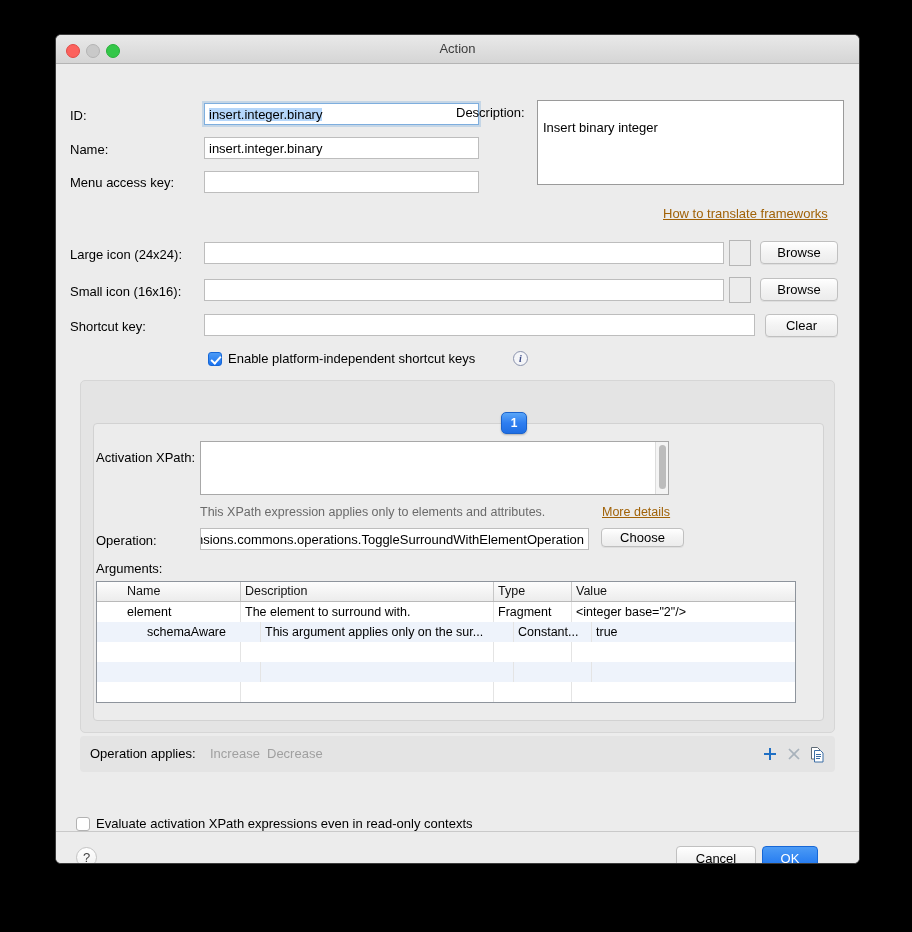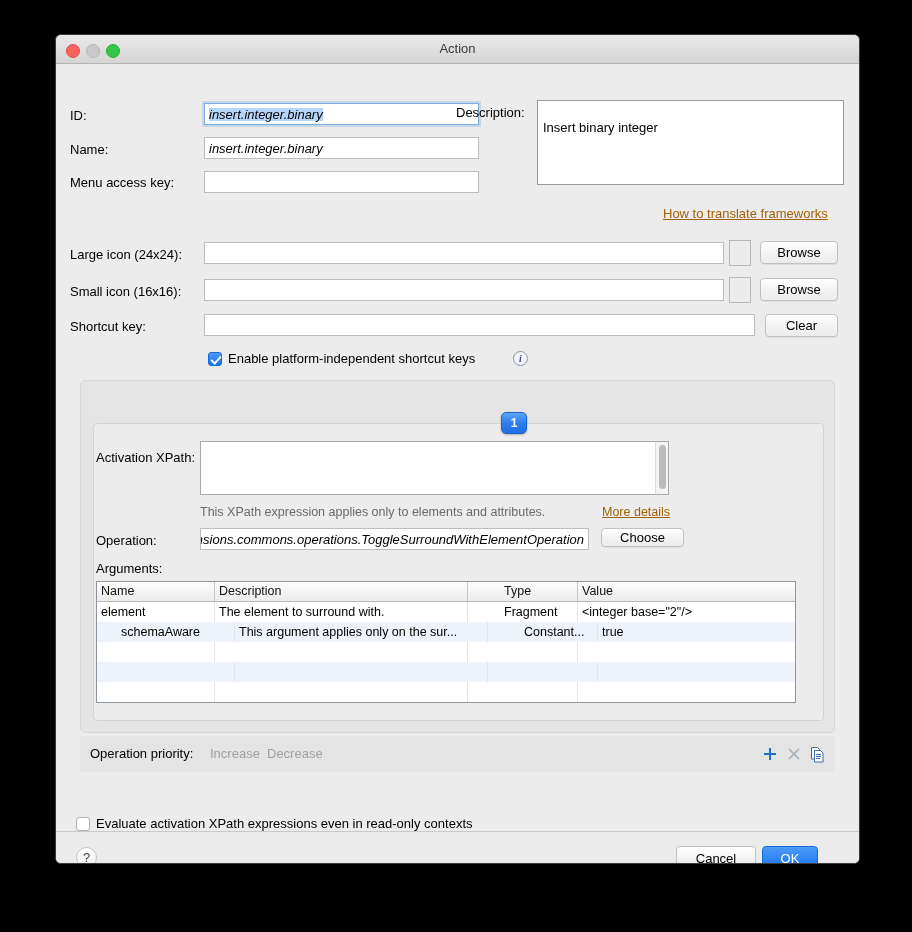--- a/index.html
+++ b/index.html
@@ -75,21 +75,20 @@
     border: 1px solid #bdbdbd;
     box-sizing: border-box;
     font-size: 13px;
     color: #000;
     padding: 0 4px;
     line-height: 1;
     display: flex;
     align-items: center;
     overflow: hidden;
     white-space: nowrap;
-    font-style: italic;
   }
   .txt.focused {
     border: 1px solid #7eaede;
     box-shadow: 0 0 0 2px rgba(126,174,222,0.35);
   }
   .sel {
     background: #b5d6fa;
   }
   .area {
     position: absolute;
@@ -295,23 +294,23 @@
     border-right: 1px solid #e4e4e4;
     padding: 0 0 0 4px;
     line-height: 20px;
     color: #000;
     box-sizing: border-box;
     overflow: hidden;
     white-space: nowrap;
     text-overflow: ellipsis;
   }
   .trow > div:last-child, .thead > div:last-child { border-right: none; }
-  .c-name { width: 118px; }
+  .c-name { width: 118px; margin-left: 26px; }
   .c-desc { width: 253px; }
-  .c-type { width: 78px; margin-left: 32px; }
+  .c-type { width: 78px; }
   .c-val  { flex: 1; }
 
   #wrench {
     position: absolute;
     right: 14px; top: 328px;
     width: 14px; height: 14px;
   }
 
   
   #prio-bar {
@@ -466,21 +465,21 @@
         </div>
 
         <svg id="wrench" viewBox="0 0 16 16">
           <path d="M11.2 1.6a4 4 0 0 0-4.6 5.1L1.8 11.5a1.3 1.3 0 0 0 1.8 1.8l4.8-4.8a4 4 0 0 0 5.1-4.6l-2.1 2.1-1.8-.4-.4-1.8z" fill="#8b9aab"></path>
         </svg>
 
       </div>
     </div>
 
     <div id="prio-bar">
-      <div class="lbl" style="left:10px; top:10px; font-weight:500;">Operation priority:</div>
+      <div class="lbl" style="left:10px; top:10px; font-weight:500;">Operation applies:</div>
       <div class="lbl muted" style="left:130px; top:10px;">Increase</div>
       <div class="lbl muted" style="left:187px; top:10px;">Decrease</div>
 
       <svg class="tool-icon" style="left:682px;" viewBox="0 0 16 16">
         <path d="M7 2h2v5h5v2H9v5H7V9H2V7h5z" fill="#1f6fc4"></path>
       </svg>
       <svg class="tool-icon" style="left:706px;" viewBox="0 0 16 16">
         <path d="M3.6 2.4 8 6.8l4.4-4.4 1.2 1.2L9.2 8l4.4 4.4-1.2 1.2L8 9.2l-4.4 4.4-1.2-1.2L6.8 8 2.4 3.6z" fill="#a8b2bb"></path>
       </svg>
       <svg class="tool-icon" style="left:729px; width:17px; height:17px;" viewBox="0 0 17 17">

